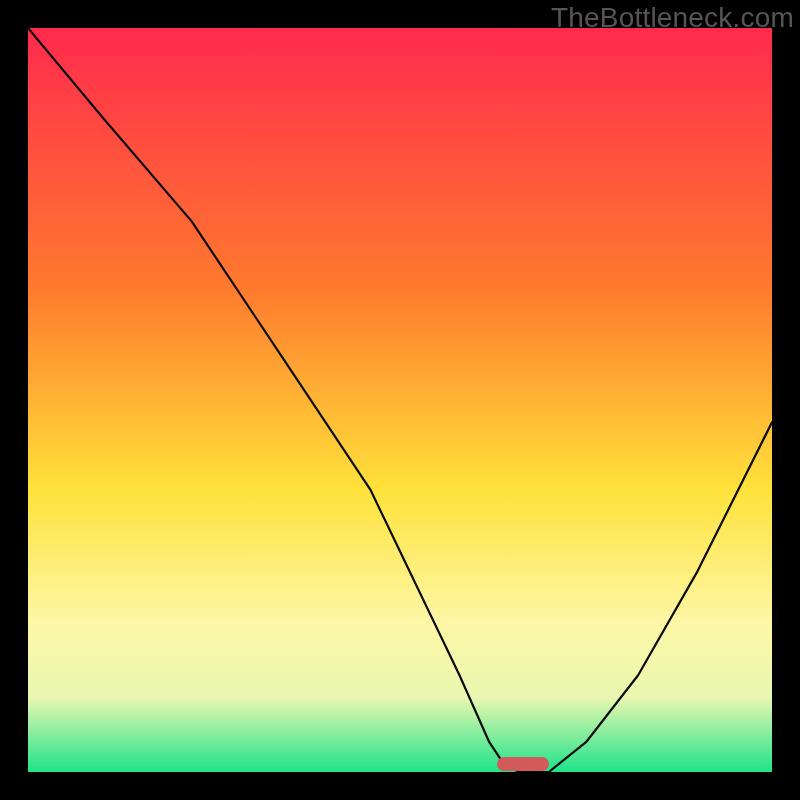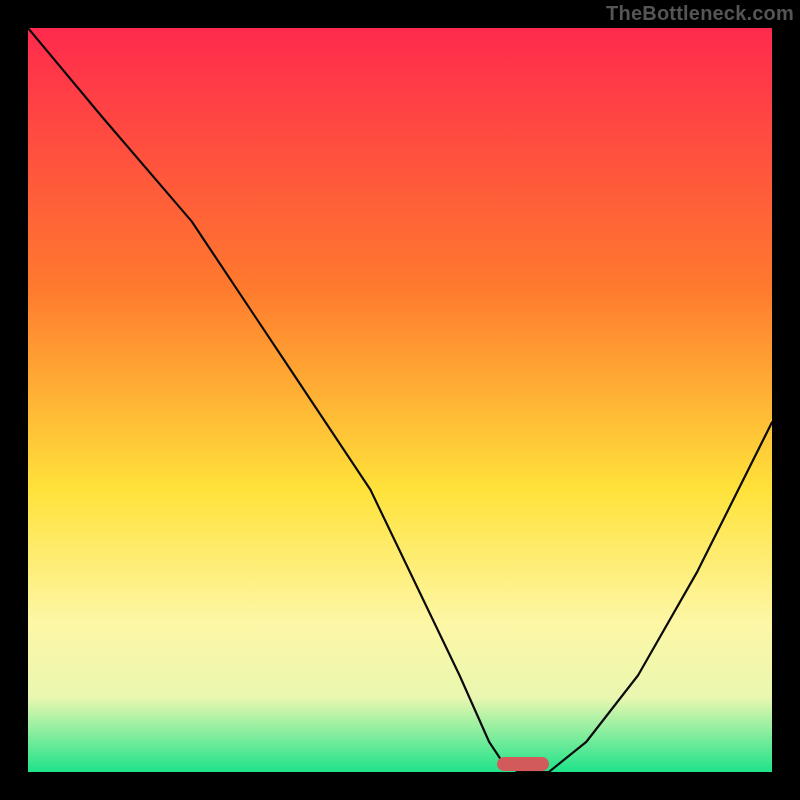--- a/index.html
+++ b/index.html
@@ -24,22 +24,22 @@
   top: 0;
   width: 744px;
   height: 744px;
 }
 .watermark {
   position: absolute;
   top: 2px;
   right: 6px;
   color: #555;
   font-family: Arial, Helvetica, sans-serif;
-  font-size: 20px;
-  font-weight: 700;
+  font-size: 28px;
+  font-weight: 400;
   letter-spacing: 0.2px;
   user-select: none;
 }
 .marker {
   position: absolute;
   background: #d25a5a;
   border-radius: 8px;
 }
 svg.curve {
   position: absolute;

